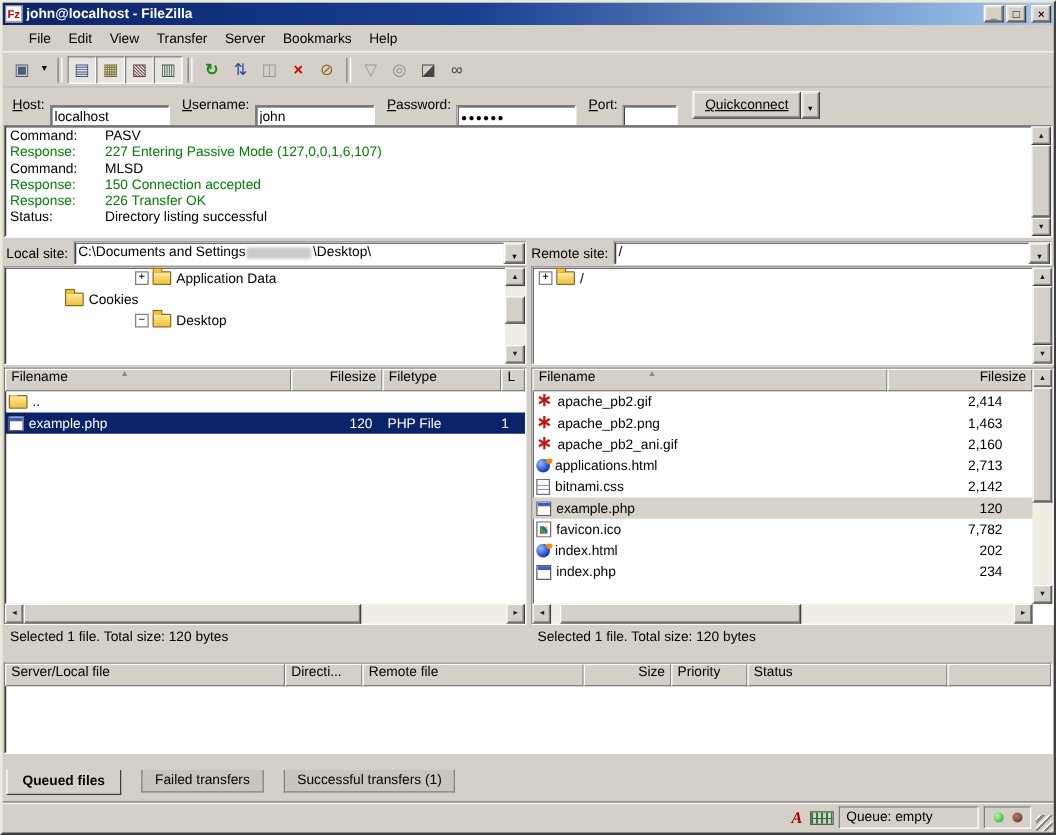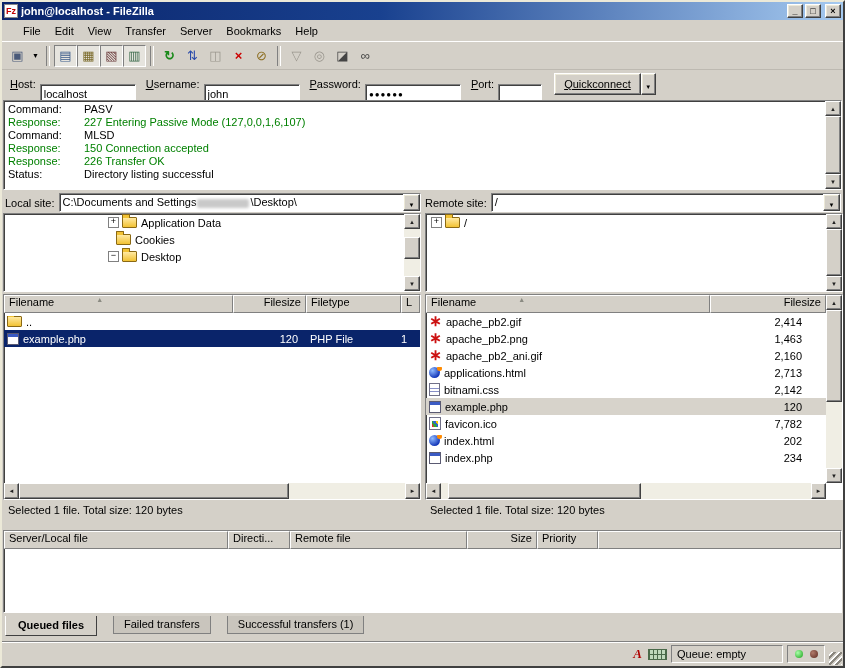--- a/index.html
+++ b/index.html
@@ -96,21 +96,21 @@
   .i-html::after{content:"";position:absolute;width:5px;height:5px;border-radius:50%;background:#ff8a00;top:-1px;right:-2px;}
   .i-app{width:12px;height:12px;background:#fff;border:1px solid #5a5a72;box-shadow:inset 0 3px 0 #3b5bc4;box-sizing:border-box;}
   .i-css{width:11px;height:13px;background:#fff;border:1px solid #707088;box-sizing:border-box;background-image:linear-gradient(transparent 4px,#8890c8 4px,#8890c8 5px,transparent 5px,transparent 7px,#8890c8 7px,#8890c8 8px,transparent 8px);}
   .i-ico{width:12px;height:13px;background:#fff;border:1px solid #707088;box-sizing:border-box;background-image:linear-gradient(45deg,#d33 25%,#3a3 25% 50%,#36c 50% 75%,#fc0 75%);background-size:6px 6px;background-position:2px 3px;background-repeat:no-repeat;}
   .i-fold{width:15px;height:11px;}
 
   
   .statusline{position:absolute;top:502px;height:15px;white-space:nowrap;}
 
   
-  .queuebox{position:absolute;left:1px;top:528px;width:839px;height:83px;background:#fff;box-sizing:border-box;overflow:hidden;}
+  .queuebox{position:absolute;left:1px;top:528px;width:839px;height:73px;background:#fff;box-sizing:border-box;overflow:hidden;}
 
   
   .tabsrow{position:absolute;left:3px;top:614px;height:21px;display:flex;align-items:flex-start;gap:16px;}
   .tab{padding:2px 10px 3px;background:#C9C5BD;border:1px solid #808080;border-top:none;font:11px "Liberation Sans",sans-serif;}
   .tab.active{background:#D4D0C8;font-weight:bold;border-color:#fff #404040 #404040 #fff;border-top:none;padding:3px 12px 4px;}
 
   
   .statusbar{position:absolute;left:0;right:0;bottom:0;height:24px;border-top:1px solid #808080;box-shadow:inset 0 1px 0 #fff;display:flex;align-items:center;justify-content:flex-end;gap:4px;padding-right:18px;}
   .sb-ascii{font-family:"Liberation Serif",serif;font-weight:bold;font-style:italic;font-size:13px;color:#B00000;width:13px;text-align:center;}
   .sb-kbd{width:19px;height:11px;background:#BFD9BC;border:1px solid #4a6a4a;box-sizing:border-box;background-image:repeating-linear-gradient(90deg,#4a6a4a 0 1px,transparent 1px 4px),linear-gradient(transparent 4px,#4a6a4a 4px 5px,transparent 5px);}
@@ -248,21 +248,21 @@
         </button>
     </div>
   </div>
 
   <div class="treepane sk" style="left:1px;width:418px;">
     <div class="trow" style="padding-left:104px;">
         <span class="expander">+</span>
         <span class="folder"></span>
         <span>Application Data</span>
       </div>
-    <div class="trow" style="padding-left:112px;">
+    <div class="trow" style="padding-left:48px;">
         <span class="folder"></span>
         <span>Cookies</span>
       </div>
     <div class="trow" style="padding-left:104px;">
         <span class="expander">−</span>
         <span class="folder"></span>
         <span>Desktop</span>
       </div>
     <div class="vscroll" style="right:0;top:0;bottom:0;">
       <div class="sbtn sa-up"></div>
@@ -433,20 +433,23 @@
         </div>
       <div class="hcell" style="width:177px;">
           <span>Remote file</span>
         </div>
       <div class="hcell right" style="width:70px;">
           <span>Size</span>
         </div>
       <div class="hcell" style="width:61px;">
           <span>Priority</span>
         </div>
+      <div class="hcell" style="width:160px;">
+          <span>Status</span>
+        </div>
       <div class="hcell" style="flex:1;"></div>
     </div>
   </div>
 
   <div class="tabsrow">
     <span class="tab active">Queued files</span>
     <span class="tab">Failed transfers</span>
     <span class="tab">Successful transfers (1)</span>
   </div>
 

